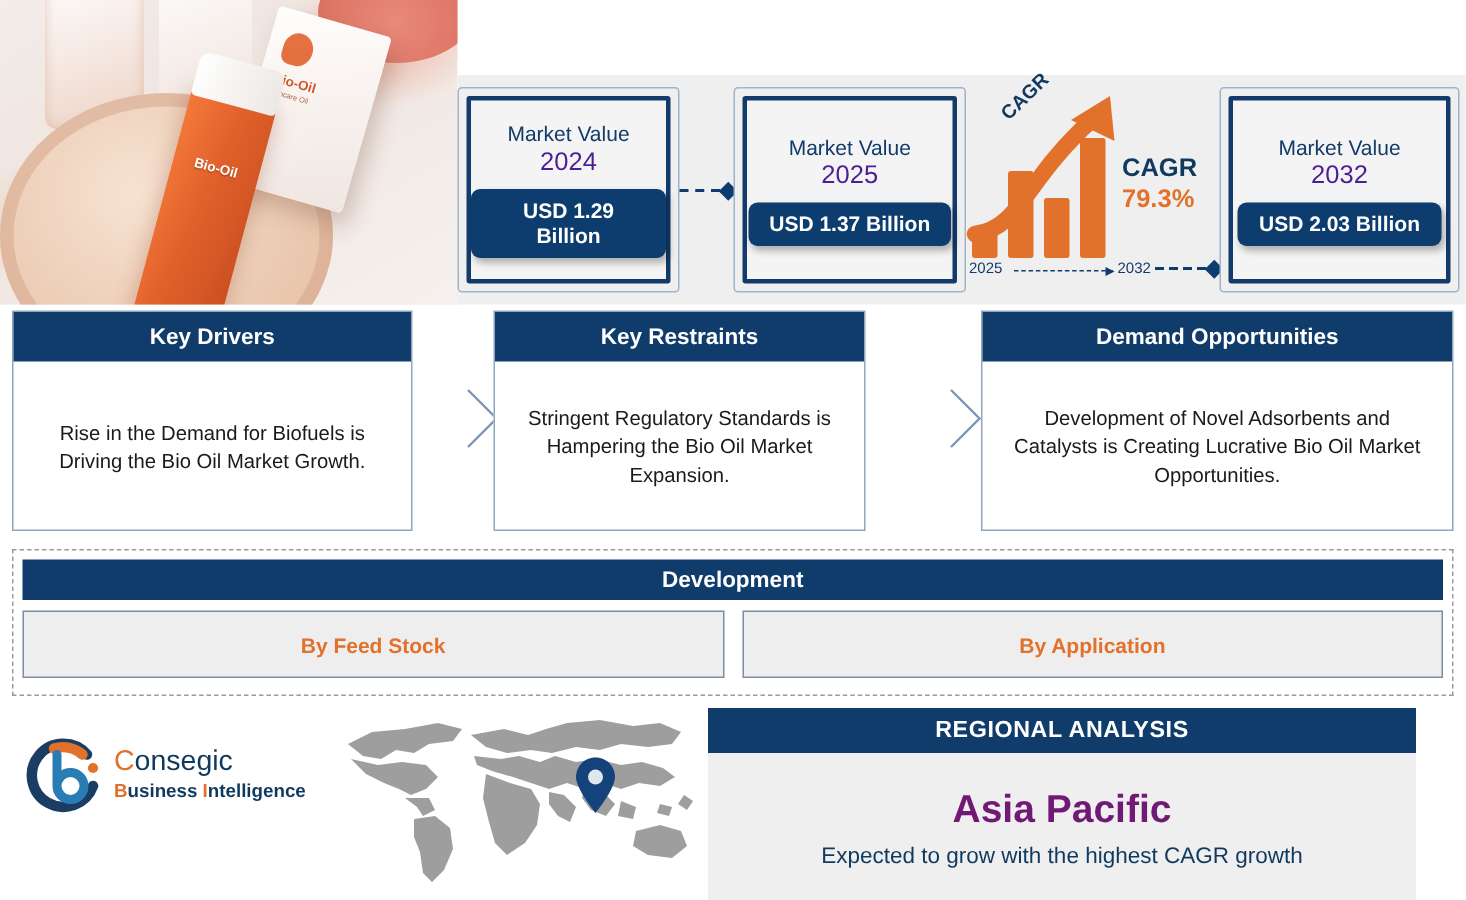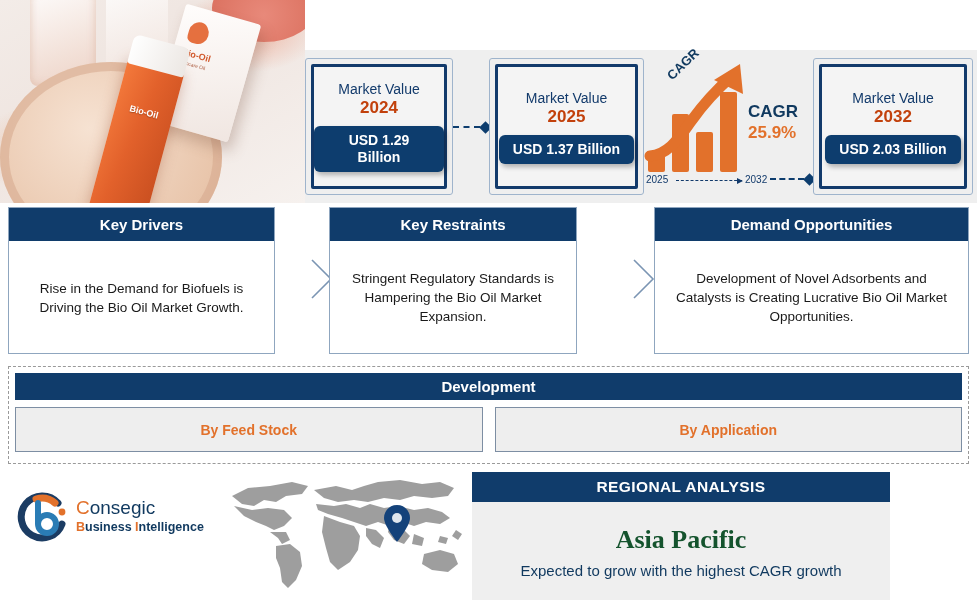--- a/index.html
+++ b/index.html
@@ -128,21 +128,21 @@
     border: 3px solid #123a6b;
     border-radius: 2px;
     background: #f4f4f4;
     display: flex; flex-direction: column;
     align-items: center; justify-content: center;
   }
   .mv-label {
     color: #123a6b; font-size: 14px; line-height: 17px; text-align: center;
   }
   .mv-year {
-    color: #c2410c; font-size: 17px; font-weight: bold; line-height: 21px;
+    color: #4c1d95; font-size: 17px; font-weight: normal; line-height: 21px;
     margin-top: -1px;
   }
   .mv-pill {
     margin-top: 8px;
     background: #0d3d6e;
     border-radius: 6px;
     color: #ffffff;
     font-size: 14px; font-weight: bold;
     line-height: 17px; text-align: center;
     padding: 6px 14px;
@@ -237,33 +237,33 @@
   .logo-text { position: absolute; left: 62px; top: 6px; }
   .logo-l1 { font-size: 19px; font-weight: normal; line-height: 23px; color: #10395f; }
   .logo-l1 .o { color: #E2712B; }
   .logo-l2 { font-size: 12.5px; font-weight: bold; line-height: 16px; color: #10395f; }
   .logo-l2 .o { color: #E2712B; }
 
   .map-block { position: absolute; left: 218px; top: 6px; width: 250px; height: 122px; }
 
   .regional {
     position: absolute; left: 472px; top: 6px;
-    width: 418px; height: 128px;
+    width: 472px; height: 128px;
   }
   .reg-head {
     background: #103C6B; color: #ffffff;
     height: 30px; display: flex; align-items: center; justify-content: center;
     font-size: 15.5px; font-weight: bold; letter-spacing: .4px;
   }
   .reg-body {
     background: #efefef; height: 98px;
     display: flex; flex-direction: column; align-items: center; justify-content: center;
     padding-top: 2px;
   }
-  .reg-region { color: #14532d; font-size: 26px; font-weight: bold; line-height: 33px; font-family: Liberation Serif, serif; }
+  .reg-region { color: #701a75; font-size: 26px; font-weight: bold; line-height: 33px; }
   .reg-note { color: #10395f; font-size: 15px; line-height: 22px; margin-top: 4px; }
 </style>
 </head>
 <body>
 
 <div class="page">
 
   <div class="top-band">
 
     <div class="product-photo">
@@ -317,21 +317,21 @@
             <rect x="28" y="56" width="17" height="58" rx="2"></rect>
             <rect x="52" y="74" width="17" height="40" rx="2"></rect>
             <rect x="76" y="34" width="17" height="80" rx="2"></rect>
           </g>
           <path d="M6 98 C 26 96, 36 78, 48 62 C 58 48, 70 34, 88 18" fill="none" stroke="#E2712B" stroke-width="11" stroke-linecap="round"></path>
           <path d="M96 6 L99 36 L70 22 Z" fill="#E2712B"></path>
         </svg>
         <div class="cagr-label-diag">CAGR</div>
         <div class="cagr-text">
           <div class="cagr-word">CAGR</div>
-          <div class="cagr-val">25.9%</div>
+          <div class="cagr-val">79.3%</div>
         </div>
         <div class="cagr-yr-l">2025</div>
         <div class="cagr-axis"></div>
         <div class="cagr-yr-r">2032</div>
       </div>
 
       <div class="connector" id="conn1">
         <div class="dash"></div>
         <div class="diamond"></div>
       </div>

